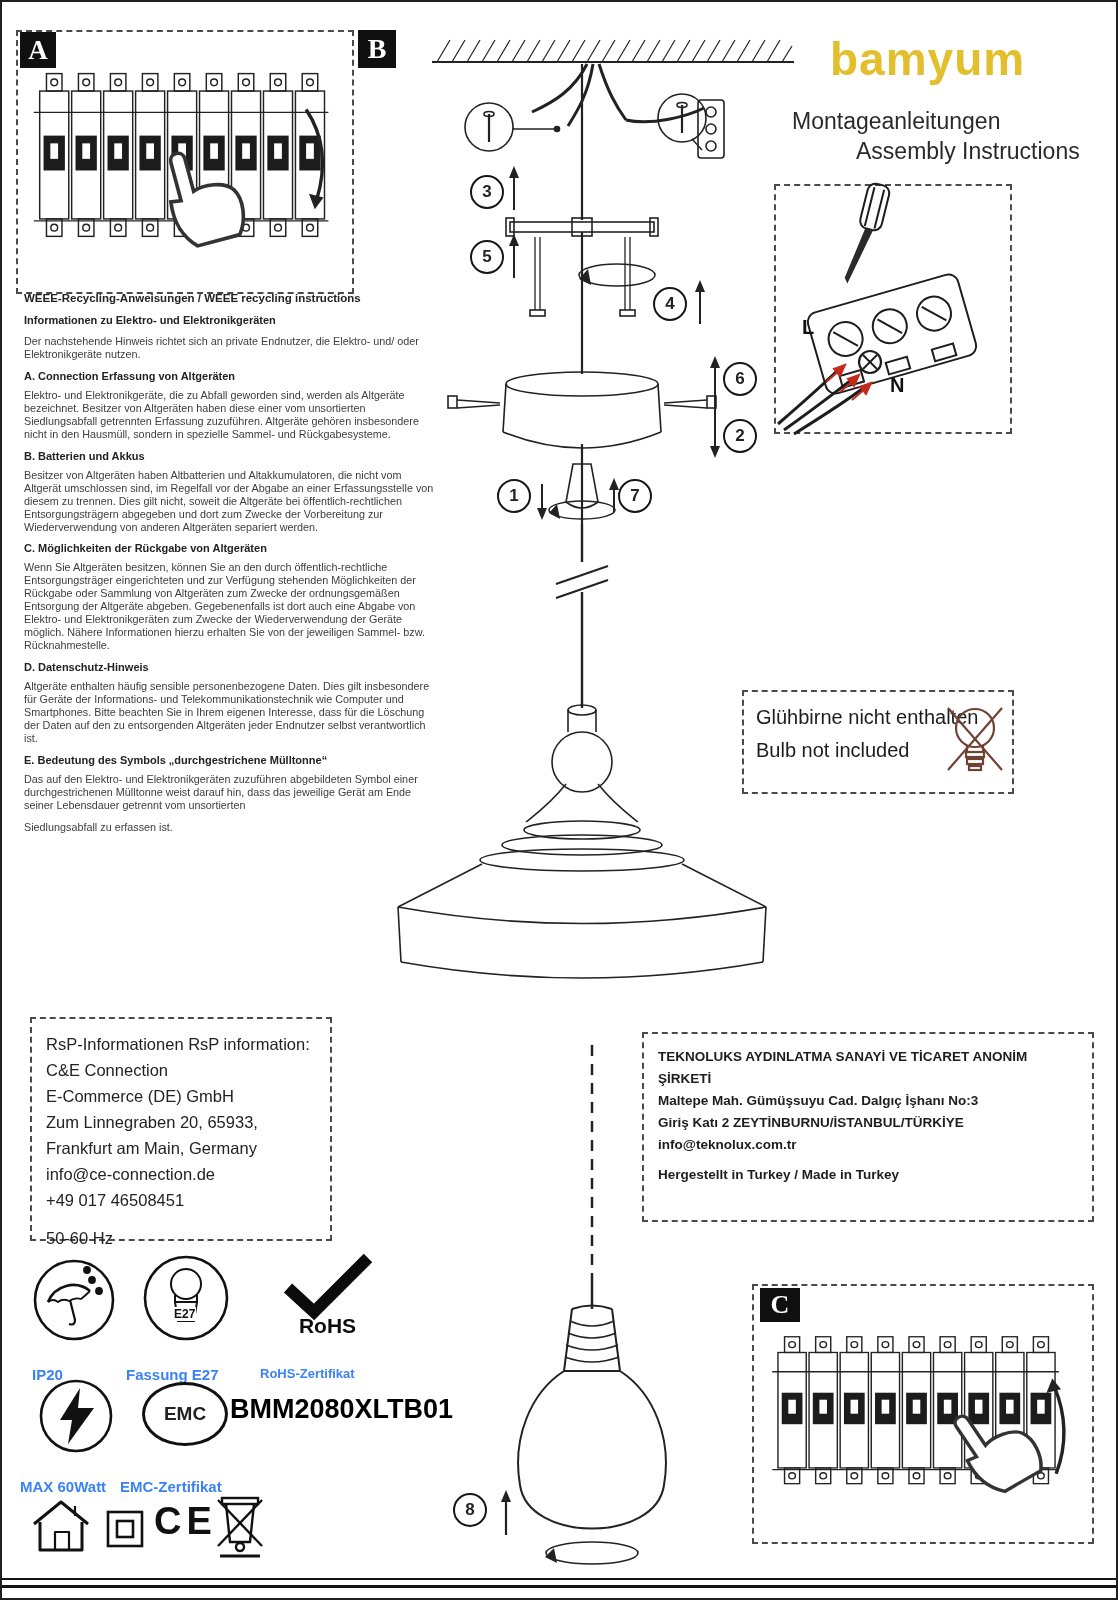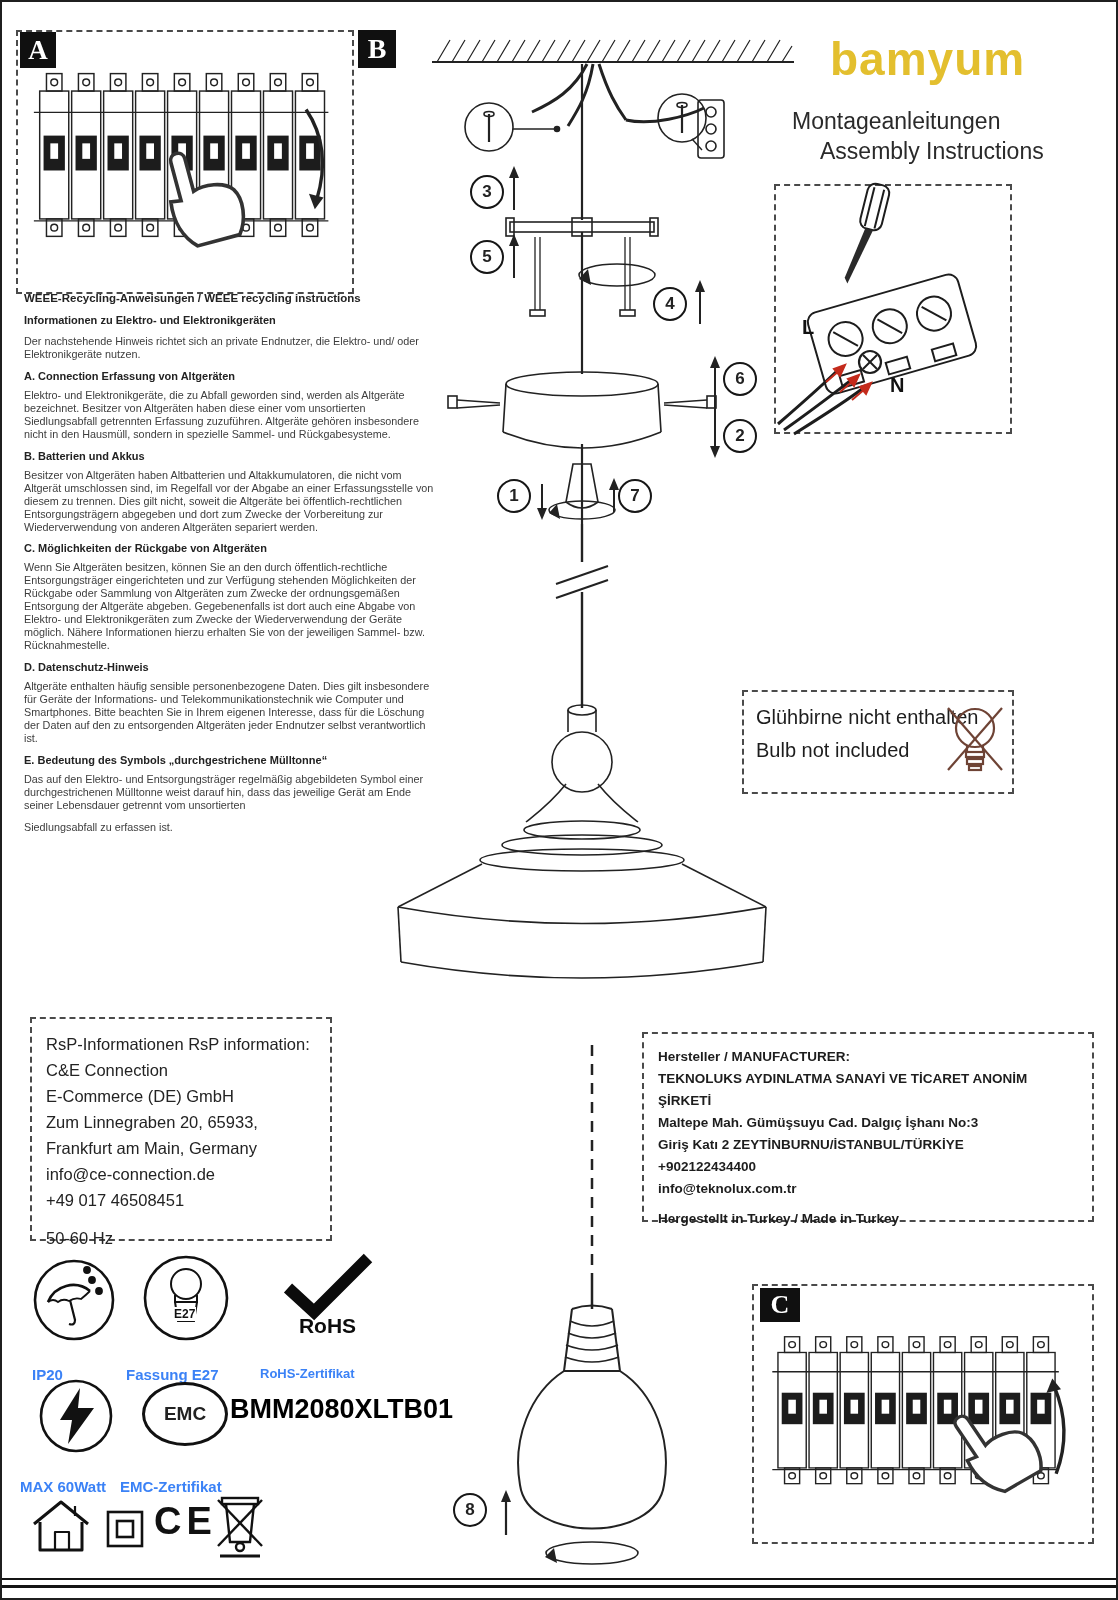--- a/index.html
+++ b/index.html
@@ -155,21 +155,21 @@
     <g fill="none" stroke="#222" stroke-width="3.5">
       <path d="M285,55 Q312,95 296,148"></path>
     </g>
     <polygon points="294,158 288,142 303,146" fill="#222"></polygon>
   </svg>
 
   <div class="abs label-box" style="left:356px;top:28px;width:38px;height:38px;font-size:28px;">B</div>
 
   <div class="abs brand" style="left:828px;top:30px;">bamyum</div>
   <div class="abs hline" style="left:790px;top:106px;">Montageanleitungen</div>
-  <div class="abs hline" style="left:818px;top:136px;">Assembly Instructions</div>
+  <div class="abs hline" style="left:854px;top:136px;">Assembly Instructions</div>
 
   <svg class="abs" style="left:380px;top:30px;" width="430" height="985" viewBox="0 0 430 985">
     <g fill="none" stroke="#222" stroke-width="1.6">
 
       <line x1="50" y1="30" x2="412" y2="30" stroke-width="2.2"></line>
       <path stroke-width="1.2" d="M55,30 L68,8 M70,30 L83,8 M85,30 L98,8 M100,30 L113,8 M115,30 L128,8 M130,30 L143,8 M145,30 L158,8 M160,30 L173,8 M175,30 L188,8 M190,30 L203,8 M205,30 L218,8 M220,30 L233,8 M235,30 L248,8 M250,30 L263,8 M265,30 L278,8 M280,30 L293,8 M295,30 L308,8 M310,30 L323,8 M325,30 L338,8 M340,30 L353,8 M355,30 L368,8 M370,30 L383,8 M385,30 L398,8 M400,30 L410,14"></path>
 
       <path d="M205,32 C192,58 172,70 150,80" stroke-width="3"></path>
       <path d="M211,32 C206,62 196,78 186,94" stroke-width="3"></path>
       <path d="M217,32 C226,60 234,74 244,88" stroke-width="3"></path>
@@ -321,21 +321,21 @@
     <p class="w-intro">Der nachstehende Hinweis richtet sich an private Endnutzer, die Elektro- und/ oder Elektronikgeräte nutzen.</p>
     <div class="w-title">A. Connection Erfassung von Altgeräten</div>
     <p class="w-body">Elektro- und Elektronikgeräte, die zu Abfall geworden sind, werden als Altgeräte bezeichnet. Besitzer von Altgeräten haben diese einer vom unsortierten Siedlungsabfall getrennten Erfassung zuzuführen. Altgeräte gehören insbesondere nicht in den Hausmüll, sondern in spezielle Sammel- und Rückgabesysteme.</p>
     <div class="w-title">B. Batterien und Akkus</div>
     <p class="w-body">Besitzer von Altgeräten haben Altbatterien und Altakkumulatoren, die nicht vom Altgerät umschlossen sind, im Regelfall vor der Abgabe an einer Erfassungsstelle von diesem zu trennen. Dies gilt nicht, soweit die Altgeräte bei öffentlich-rechtlichen Entsorgungsträgern abgegeben und dort zum Zwecke der Vorbereitung zur Wiederverwendung von anderen Altgeräten separiert werden.</p>
     <div class="w-title">C. Möglichkeiten der Rückgabe von Altgeräten</div>
     <p class="w-body">Wenn Sie Altgeräten besitzen, können Sie an den durch öffentlich-rechtliche Entsorgungsträger eingerichteten und zur Verfügung stehenden Möglichkeiten der Rückgabe oder Sammlung von Altgeräten zum Zwecke der ordnungsgemäßen Entsorgung der Altgeräte abgeben. Gegebenenfalls ist dort auch eine Abgabe von Elektro- und Elektronikgeräten zum Zwecke der Wiederverwendung der Geräte möglich. Nähere Informationen hierzu erhalten Sie von der jeweiligen Sammel- bzw. Rücknahmestelle.</p>
     <div class="w-title">D. Datenschutz-Hinweis</div>
     <p class="w-body">Altgeräte enthalten häufig sensible personenbezogene Daten. Dies gilt insbesondere für Geräte der Informations- und Telekommunikationstechnik wie Computer und Smartphones. Bitte beachten Sie in Ihrem eigenen Interesse, dass für die Löschung der Daten auf den zu entsorgenden Altgeräten jeder Endnutzer selbst verantwortlich ist.</p>
     <div class="w-title">E. Bedeutung des Symbols „durchgestrichene Mülltonne“</div>
-    <p class="w-body">Das auf den Elektro- und Entsorgungsträger regelmäßig abgebildeten Symbol einer durchgestrichenen Mülltonne weist darauf hin, dass das jeweilige Gerät am Ende seiner Lebensdauer getrennt vom unsortierten</p>
+    <p class="w-body">Das auf den Elektro- und Elektronikgeräten zuzuführen abgebildeten Symbol einer durchgestrichenen Mülltonne weist darauf hin, dass das jeweilige Gerät am Ende seiner Lebensdauer getrennt vom unsortierten</p>
     <p class="w-foot">Siedlungsabfall zu erfassen ist.</p>
   </div>
 
   <div class="abs dashed bulb-box">
     <div class="bulb-line">Glühbirne nicht enthalten</div>
     <div class="bulb-line">Bulb not included</div>
   </div>
   <svg class="abs" style="left:938px;top:700px;" width="70" height="76" viewBox="0 0 70 76">
     <g fill="none" stroke="#6e4335" stroke-width="2.2">
       <circle cx="35" cy="26" r="19"></circle>
@@ -354,25 +354,23 @@
     <div class="rsp-line">C&amp;E Connection</div>
     <div class="rsp-line">E-Commerce (DE) GmbH</div>
     <div class="rsp-line">Zum Linnegraben 20, 65933,</div>
     <div class="rsp-line">Frankfurt am Main, Germany</div>
     <div class="rsp-line">info@ce-connection.de</div>
     <div class="rsp-line">+49 017 46508451</div>
     <div class="rsp-line">50-60 Hz</div>
   </div>
 
   <div class="abs dashed mfg-box">
-    <div class="mfg-line">Hersteller / MANUFACTURER:</div>
     <div class="mfg-line">TEKNOLUKS AYDINLATMA SANAYİ VE TİCARET ANONİM ŞİRKETİ</div>
     <div class="mfg-line">Maltepe Mah. Gümüşsuyu Cad. Dalgıç İşhanı No:3</div>
     <div class="mfg-line">Giriş Katı 2 ZEYTİNBURNU/İSTANBUL/TÜRKİYE</div>
-    <div class="mfg-line">+902122434400</div>
     <div class="mfg-line">info@teknolux.com.tr</div>
     <div class="mfg-line">Hergestellt in Turkey / Made in Turkey</div>
   </div>
 
   <svg class="abs" style="left:30px;top:1256px;" width="84" height="84" viewBox="0 0 84 84">
     <g fill="none" stroke="#111" stroke-width="2.6">
       <circle cx="42" cy="42" r="39"></circle>
       <path d="M16,44 A27,27 0 0 1 58,33"></path>
       <path d="M16,44 Q21,40 26,44 Q31,40 37,43 Q43,39 49,41 Q54,37 58,33" stroke-width="1.8"></path>
       <path d="M38,42 L43,62 Q43,68 37,66" stroke-width="2.2"></path>

